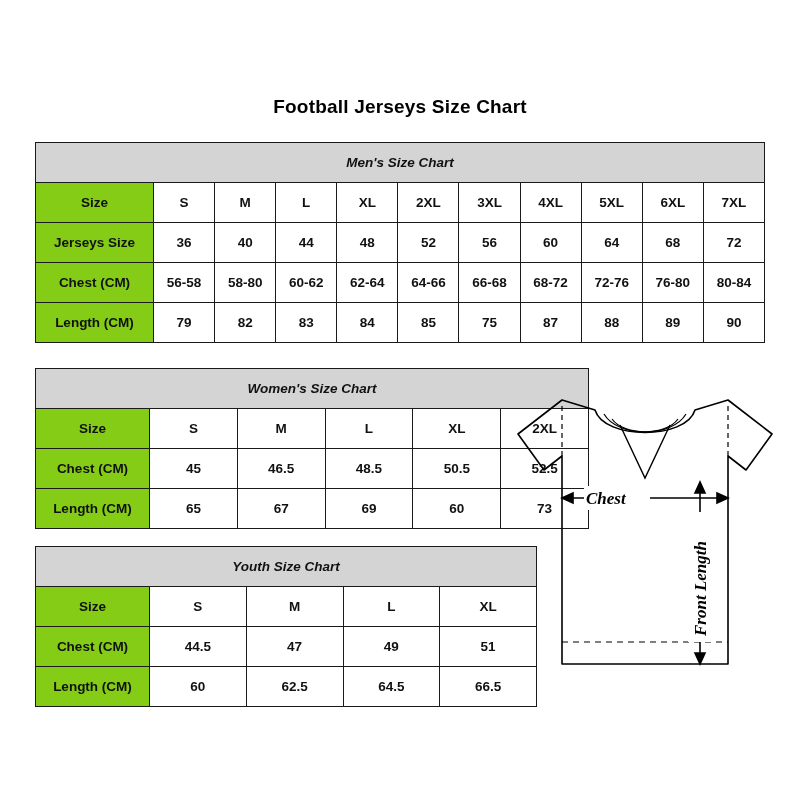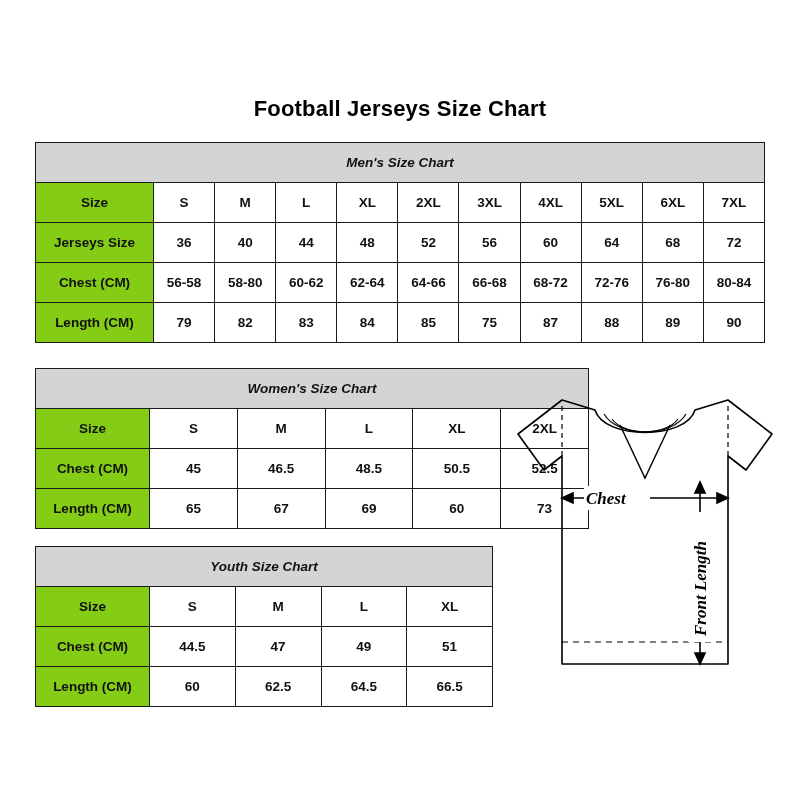--- a/index.html
+++ b/index.html
@@ -20,21 +20,21 @@
     left: 0; top: 0;
     width: 800px;
     height: 800px;
   }
   .page-title {
     position: absolute;
     left: 0;
     top: 96px;
     width: 800px;
     text-align: center;
-    font-size: 22px;
+    font-size: 19px;
     font-weight: bold;
     letter-spacing: 0.2px;
   }
 
   table.size-table {
     border-collapse: collapse;
     table-layout: fixed;
     background: #ffffff;
   }
   table.size-table td, table.size-table th {
@@ -76,21 +76,21 @@
   }
   #womens-wrap table { width: 554px; }
   #womens-wrap col.lbl { width: 114px; }
 
   #youth-wrap {
     position: absolute;
     left: 35px;
     top: 546px;
     width: 458px;
   }
-  #youth-wrap table { width: 458px; padding-left: 15px; }
+  #youth-wrap table { width: 502px; padding-left: 15px; }
   #youth-wrap col.lbl { width: 114px; }
 
   
   #shirt-figure {
     position: absolute;
     left: 500px;
     top: 392px;
     width: 290px;
     height: 300px;
   }

